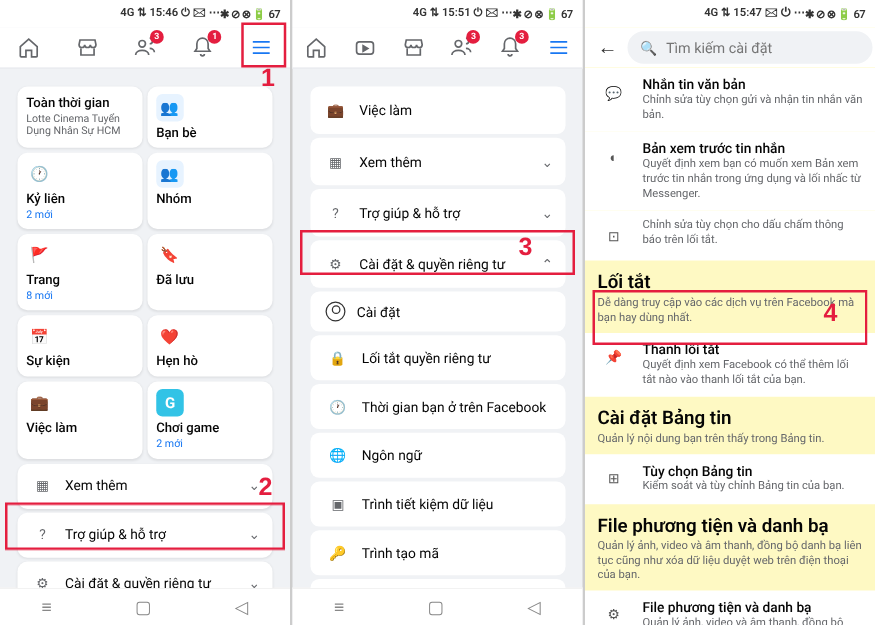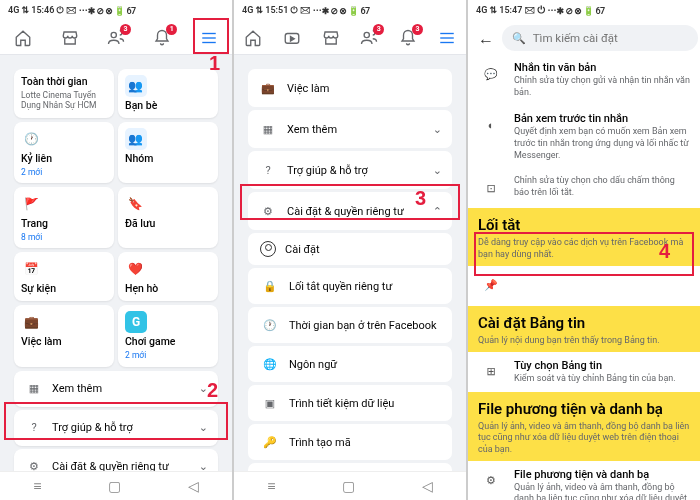--- a/index.html
+++ b/index.html
@@ -1,18 +1,18 @@
 <!DOCTYPE html>
 <html><head>
 <meta charset="utf-8">
 <style>
 *{margin:0;padding:0;box-sizing:border-box;font-family:-apple-system,BlinkMacSystemFont,"Segoe UI",Roboto,Helvetica,Arial,sans-serif;-webkit-font-smoothing:antialiased}
 body{background:#ccc;width:700px;height:500px;display:flex;gap:2px;overflow:hidden}
 .screen{background:#f0f2f5;width:232px;height:500px;display:flex;flex-direction:column;font-size:11px;color:#050505;position:relative}
-.status-bar{display:flex;justify-content:flex-start;align-items:center;padding:3px 8px;font-size:9px;font-weight:600;color:#333;background:#fff}
+.status-bar{display:flex;justify-content:flex-end;align-items:center;padding:3px 8px;font-size:9px;font-weight:600;color:#333;background:#fff}
 .status-bar .right{letter-spacing:-0.5px}
 .tabs{display:flex;justify-content:space-around;align-items:center;background:#fff;padding:5px 0;border-bottom:1px solid #e4e6eb;position:relative}
 .tab-icon{width:22px;height:22px;display:flex;align-items:center;justify-content:center;color:#65676b;position:relative}
 .tab-icon svg{width:18px;height:18px;stroke:#65676b;fill:none;stroke-width:1.8}
 .tab-icon.active svg{stroke:#1877f2}
 .badge{position:absolute;top:-3px;right:-4px;background:#e41e3f;color:#fff;font-size:7px;font-weight:700;padding:0 3px;border-radius:7px;line-height:11px;min-width:11px;text-align:center}
 .content{flex:1;overflow-y:auto;padding:14px}
 .content::-webkit-scrollbar{width:0}
 .cards{display:flex;flex-wrap:wrap;gap:4px}
 .card{background:#fff;border-radius:8px;padding:6px 7px;width:calc(50% - 2px);min-height:42px;display:flex;flex-direction:column;gap:2px;box-shadow:0 1px 2px rgba(0,0,0,0.08)}
@@ -32,21 +32,21 @@
 .setting-ic{width:26px;height:26px;border-radius:4px;display:flex;align-items:center;justify-content:center;flex-shrink:0;color:#555}
 .setting-txt{flex:1}
 .setting-title{font-size:11px;font-weight:500;color:#050505;margin-bottom:1px}
 .setting-sub{font-size:9px;color:#65676b;line-height:1.3}
 .section-head{padding:8px 10px 3px;font-size:15px;font-weight:600;color:#050505}
 .section-sub{padding:0 10px 5px;font-size:9px;color:#65676b;line-height:1.3}
 .marker{position:absolute;color:#e41e3f;font-size:20px;font-weight:900;font-family:Arial;z-index:10;pointer-events:none}
 .redbox{position:absolute;border:2.5px solid #e41e3f;z-index:9;pointer-events:none}
 .bottom-nav{display:flex;justify-content:space-around;align-items:center;padding:6px 0;background:#fff;border-top:1px solid #eee}
 .bottom-nav span{color:#888;font-size:14px}
-.white-bg{background:#fde047}
+.white-bg{background:#fef9c3}
 .ic-user-circle{width:16px;height:16px;border:1.5px solid #333;border-radius:50%;position:relative}
 .ic-user-circle::after{content:"";position:absolute;width:5px;height:5px;border:1.2px solid #333;border-radius:50%;top:2px;left:3.5px}
 </style>
 </head>
 <body>
 
 <div class="screen">
   <div class="status-bar">
     <span>4G ⇅   15:46 ⏻ 🖂 ⋯</span>
     <span class="right">✱ ⊘ ⊗ 🔋 67</span>
@@ -297,20 +297,24 @@
       <div class="setting-ic">⊡</div>
       <div class="setting-txt">
         <div class="setting-sub">Chỉnh sửa tùy chọn cho dấu chấm thông báo trên lối tắt.</div>
       </div>
     </div>
 
     <div class="section-head">Lối tắt</div>
     <div class="section-sub">Dễ dàng truy cập vào các dịch vụ trên Facebook mà bạn hay dùng nhất.</div>
     <div class="setting-row">
       <div class="setting-ic">📌</div>
+      <div class="setting-txt">
+        <div class="setting-title">Thanh lối tắt</div>
+        <div class="setting-sub">Quyết định xem Facebook có thể thêm lối tắt nào vào thanh lối tắt của bạn.</div>
+      </div>
     </div>
 
     <div class="section-head">Cài đặt Bảng tin</div>
     <div class="section-sub">Quản lý nội dung bạn trên thấy trong Bảng tin.</div>
     <div class="setting-row">
       <div class="setting-ic">⊞</div>
       <div class="setting-txt">
         <div class="setting-title">Tùy chọn Bảng tin</div>
         <div class="setting-sub">Kiểm soát và tùy chỉnh Bảng tin của bạn.</div>
       </div>

